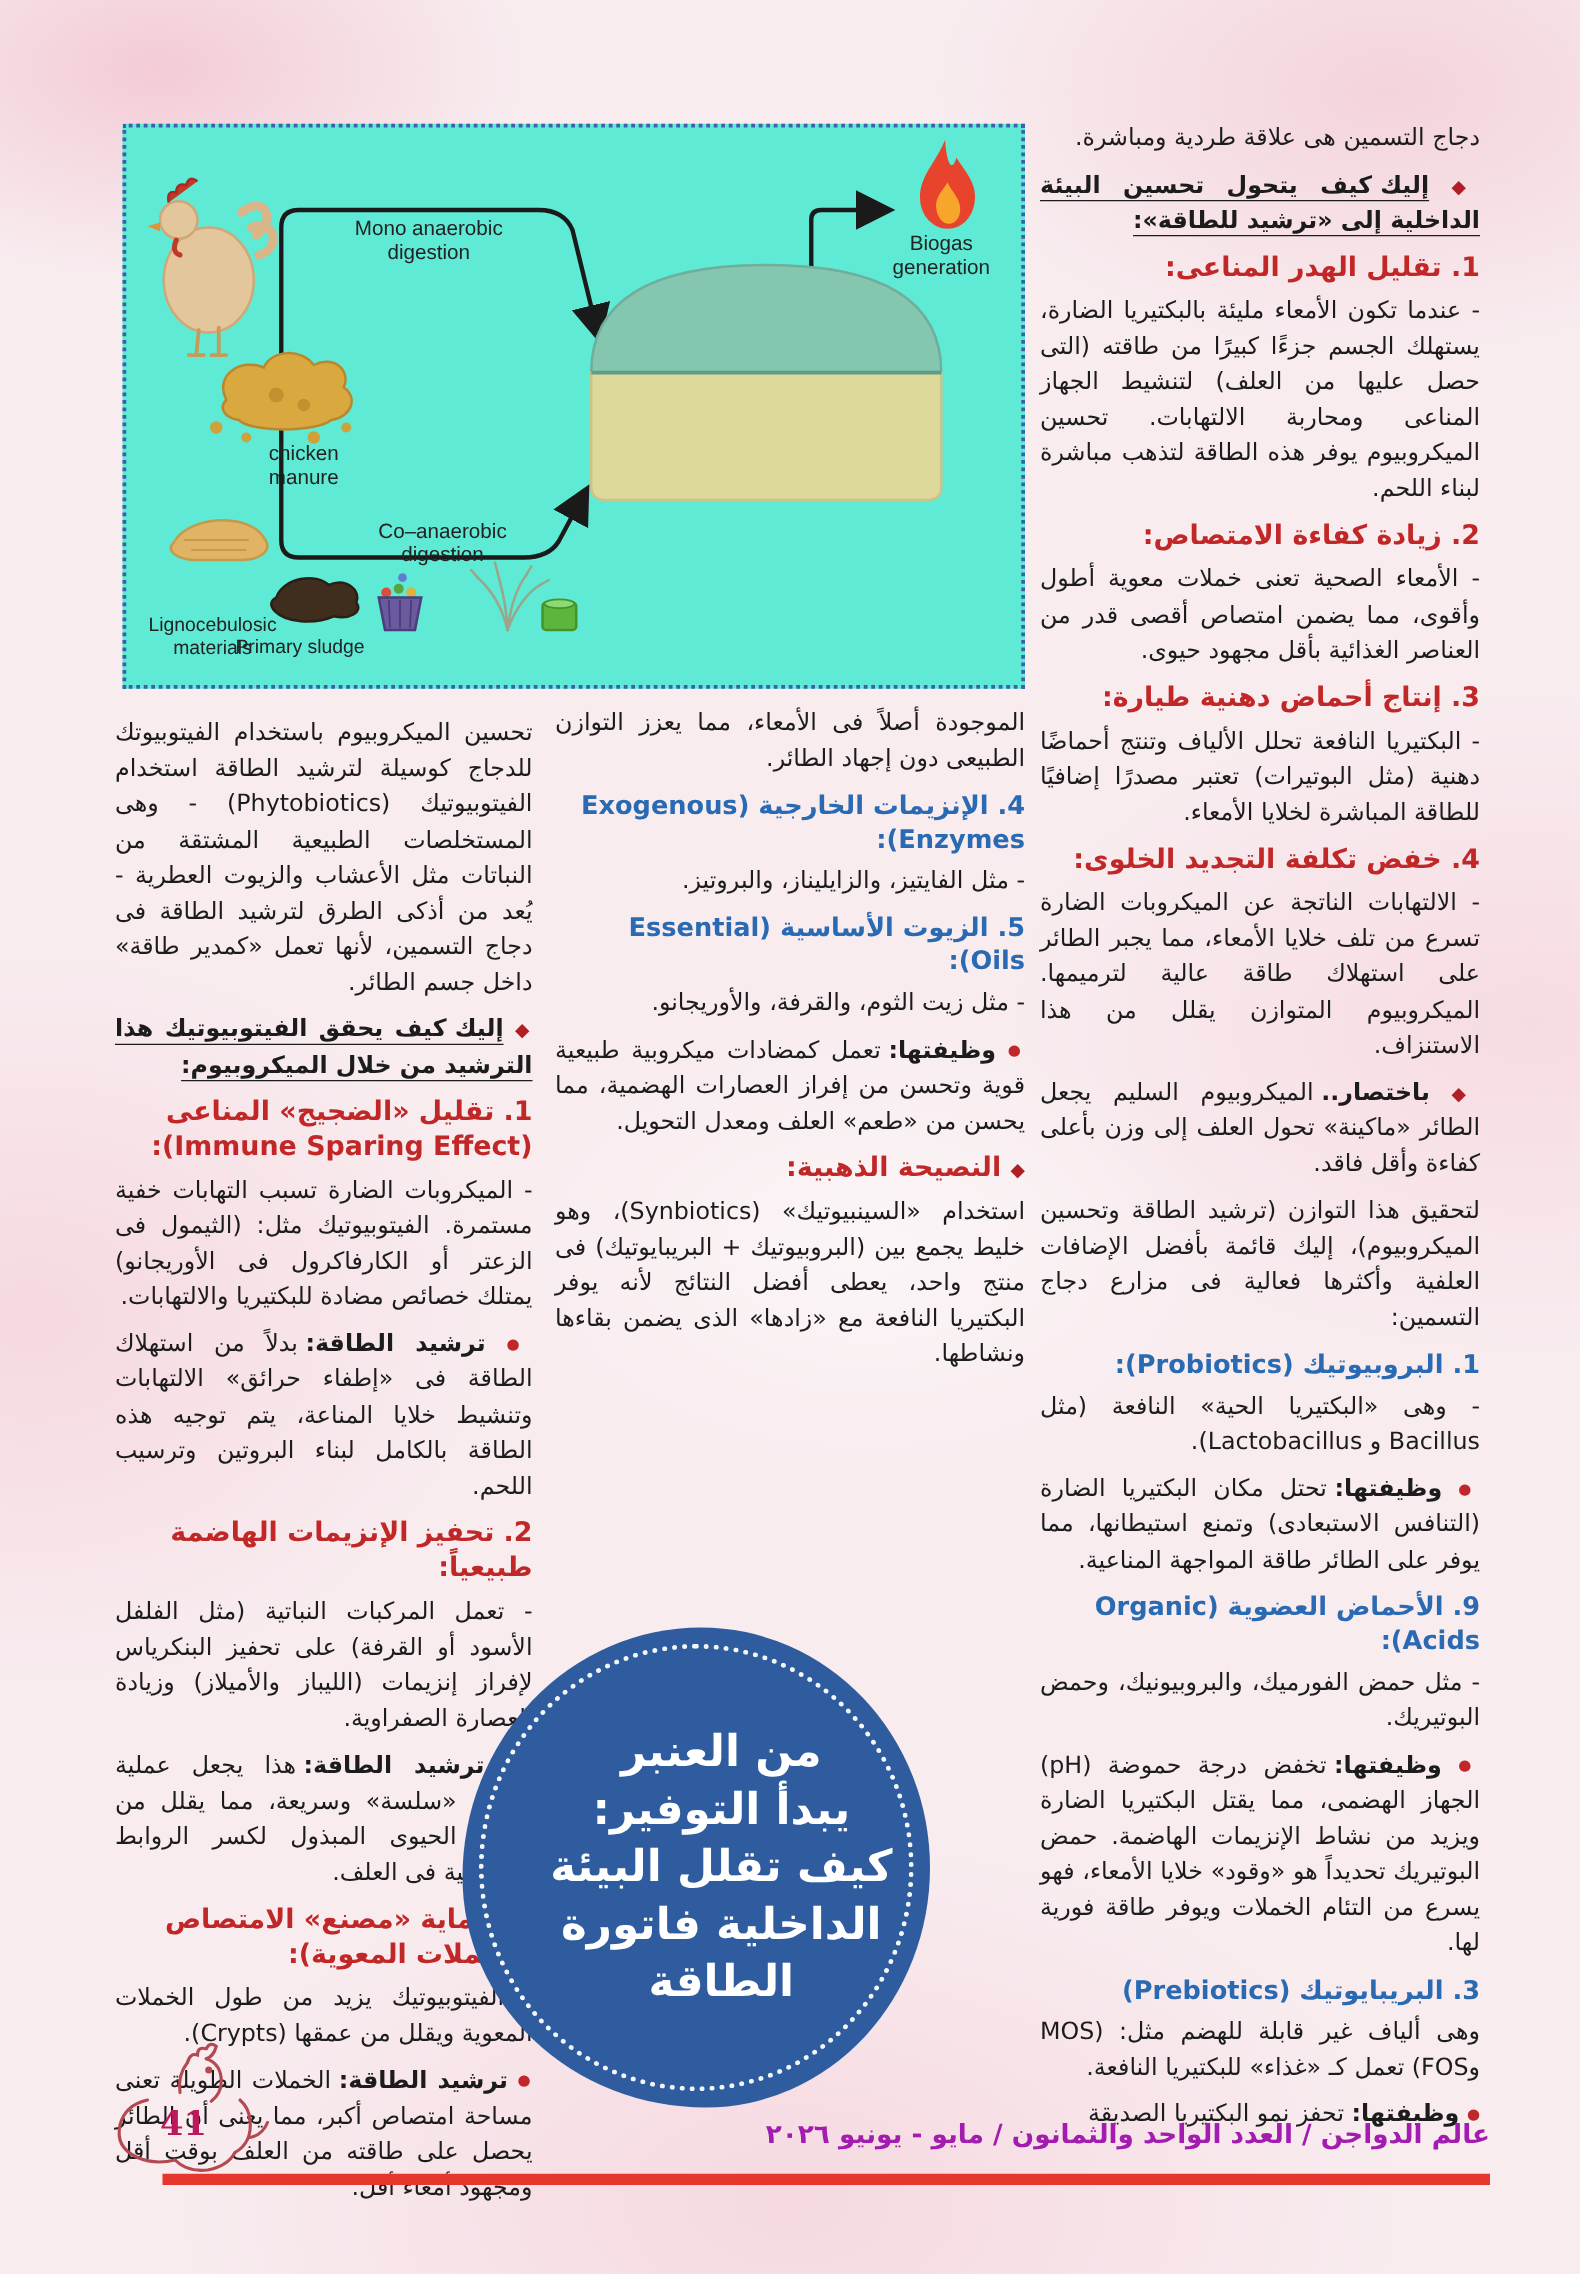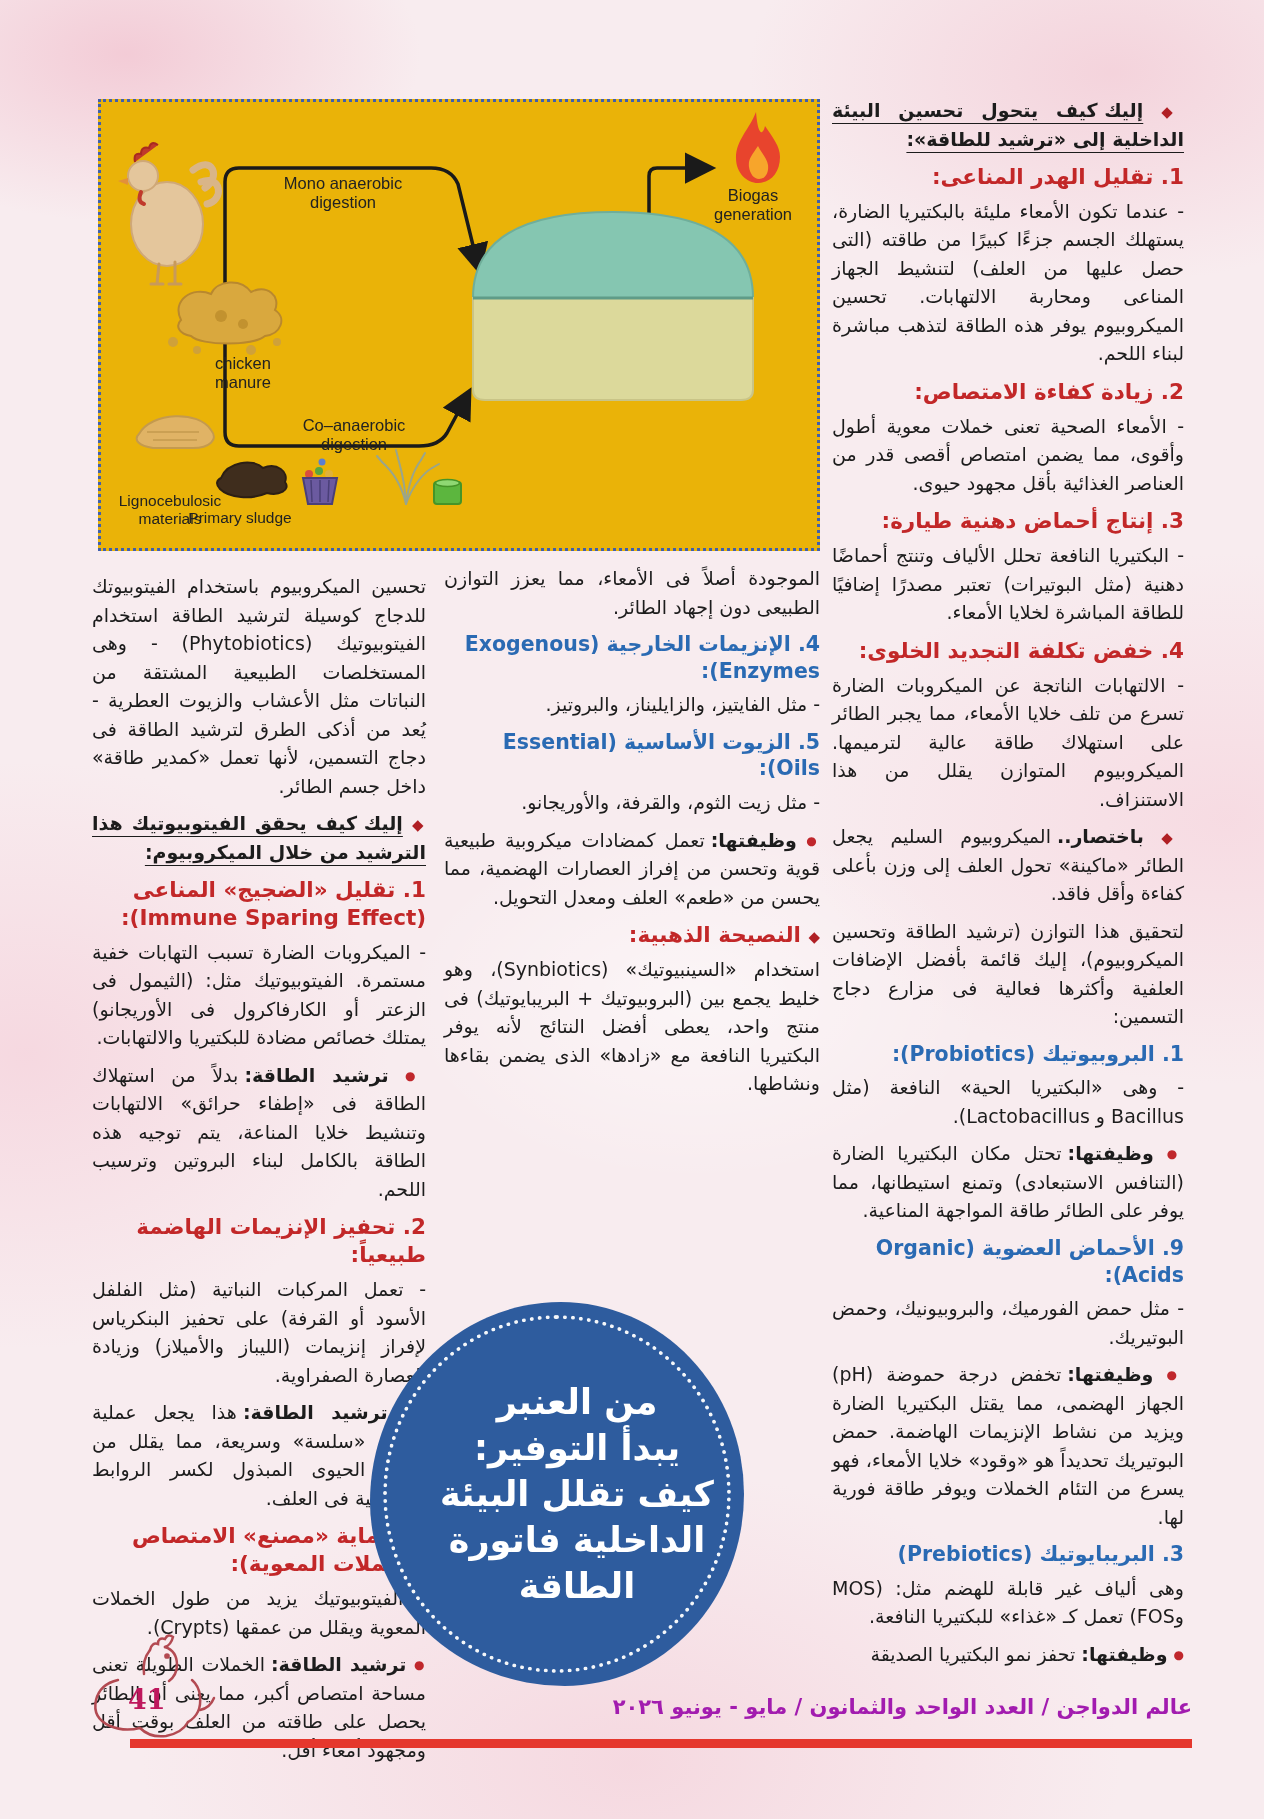--- a/index.html
+++ b/index.html
@@ -24,21 +24,21 @@
          margin:10px 0 6px; text-align:right;}
   .h-blue{color:#2a6ab3; font-weight:bold; font-size:20.5px; line-height:1.3;
           margin:10px 0 6px; text-align:right;}
   .intro{font-weight:bold; margin:4px 0 10px;}
   .intro .u{text-decoration:underline; text-underline-offset:6px;}
   .dm{color:#b01f24; font-size:15px;}
   .dot{color:#c0272c; font-size:12px; vertical-align:2px;}
   .pfx{font-weight:bold;}
   
   #diagram{position:absolute; left:98px; top:99px; width:722px; height:452px;
-           background:#eab308; border:3px dotted #3f5fae; box-sizing:border-box;}
+           background:#5eead4; border:3px dotted #3f5fae; box-sizing:border-box;}
   .dlabel{position:absolute; font-family:"Liberation Sans", sans-serif; color:#222;
           text-align:center; line-height:1.15; font-size:16.5px;}
   .dlabel.small{font-size:15.5px;margin-top:40px;}
   
   #badge{position:absolute; left:370px; top:1302px; width:374px; height:384px;
          background:#2e5c9e; border-radius:51% 49% 48% 52% / 52% 50% 50% 48%;
          display:flex; align-items:center; justify-content:center;}
   #badge .ring{position:absolute; inset:13px; border:4px dotted rgba(255,255,255,.95);
          border-radius:50%;}
   #badge .btxt{position:relative; direction:rtl; text-align:center; color:#fff;
@@ -137,20 +137,21 @@
   </svg>
   <div class="dlabel" style="left:172px; top:72px; width:140px;">Mono anaerobic digestion</div>
   <div class="dlabel" style="left:186px; top:314px; width:134px;">Co–anaerobic digestion</div>
   <div class="dlabel" style="left:84px; top:252px; width:116px;">chicken manure</div>
   <div class="dlabel small" style="left:12px; top:350px; width:114px;">Lignocebulosic materials</div>
   <div class="dlabel small" style="left:86px; top:367px; width:106px;">Primary sludge</div>
   <div class="dlabel" style="left:594px; top:84px; width:116px;">Biogas generation</div>
 </div>
 
 <div class="col" style="left:832px; top:96px; width:352px;">
+  <p>دجاج التسمين هى علاقة طردية ومباشرة.</p>
   <p class="intro"><span class="dm">◆</span> <span class="u">إليك كيف يتحول تحسين البيئة الداخلية إلى «ترشيد للطاقة»:</span></p>
   <h3 class="h-red">1. تقليل الهدر المناعى:</h3>
   <p>- عندما تكون الأمعاء مليئة بالبكتيريا الضارة، يستهلك الجسم جزءًا كبيرًا من طاقته (التى حصل عليها من العلف) لتنشيط الجهاز المناعى ومحاربة الالتهابات. تحسين الميكروبيوم يوفر هذه الطاقة لتذهب مباشرة لبناء اللحم.</p>
   <h3 class="h-red">2. زيادة كفاءة الامتصاص:</h3>
   <p>- الأمعاء الصحية تعنى خملات معوية أطول وأقوى، مما يضمن امتصاص أقصى قدر من العناصر الغذائية بأقل مجهود حيوى.</p>
   <h3 class="h-red">3. إنتاج أحماض دهنية طيارة:</h3>
   <p>- البكتيريا النافعة تحلل الألياف وتنتج أحماضًا دهنية (مثل البوتيرات) تعتبر مصدرًا إضافيًا للطاقة المباشرة لخلايا الأمعاء.</p>
   <h3 class="h-red">4. خفض تكلفة التجديد الخلوى:</h3>
   <p>- الالتهابات الناتجة عن الميكروبات الضارة تسرع من تلف خلايا الأمعاء، مما يجبر الطائر على استهلاك طاقة عالية لترميمها. الميكروبيوم المتوازن يقلل من هذا الاستنزاف.</p>
   <p><span class="dm">◆</span> <b class="pfx">باختصار..</b><span> الميكروبيوم السليم يجعل الطائر «ماكينة» تحول العلف إلى وزن بأعلى كفاءة وأقل فاقد.</span></p>

